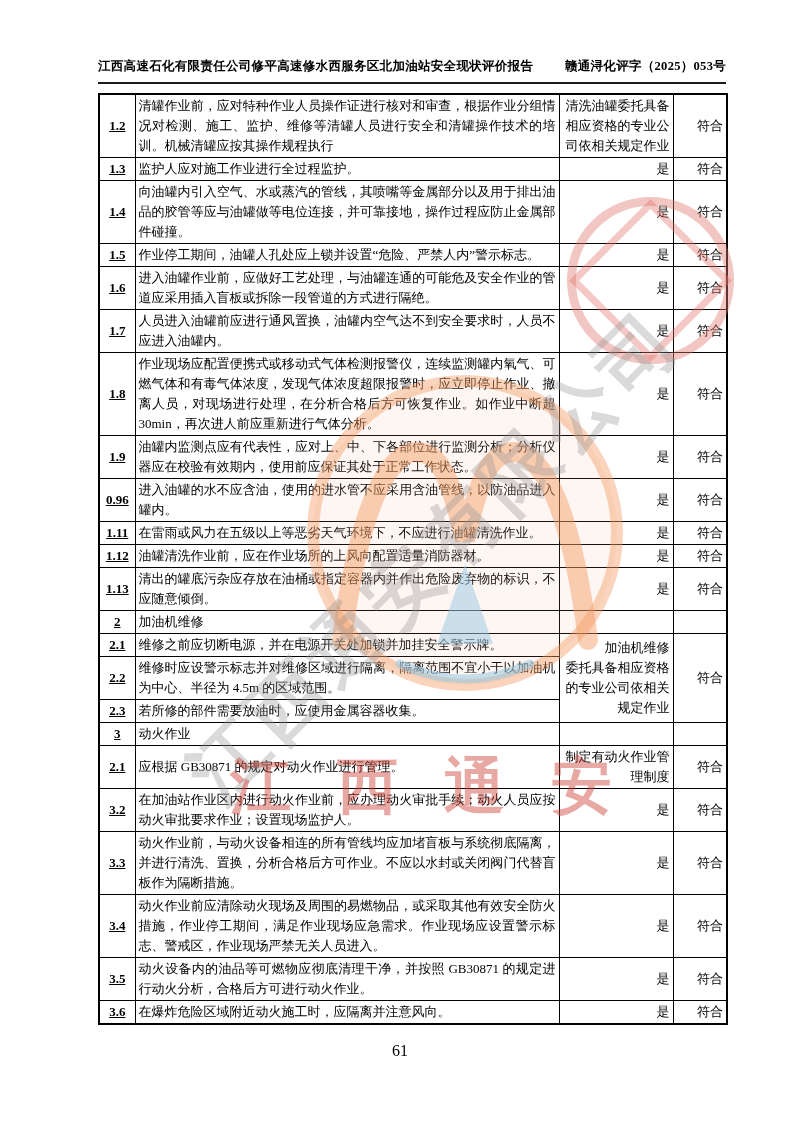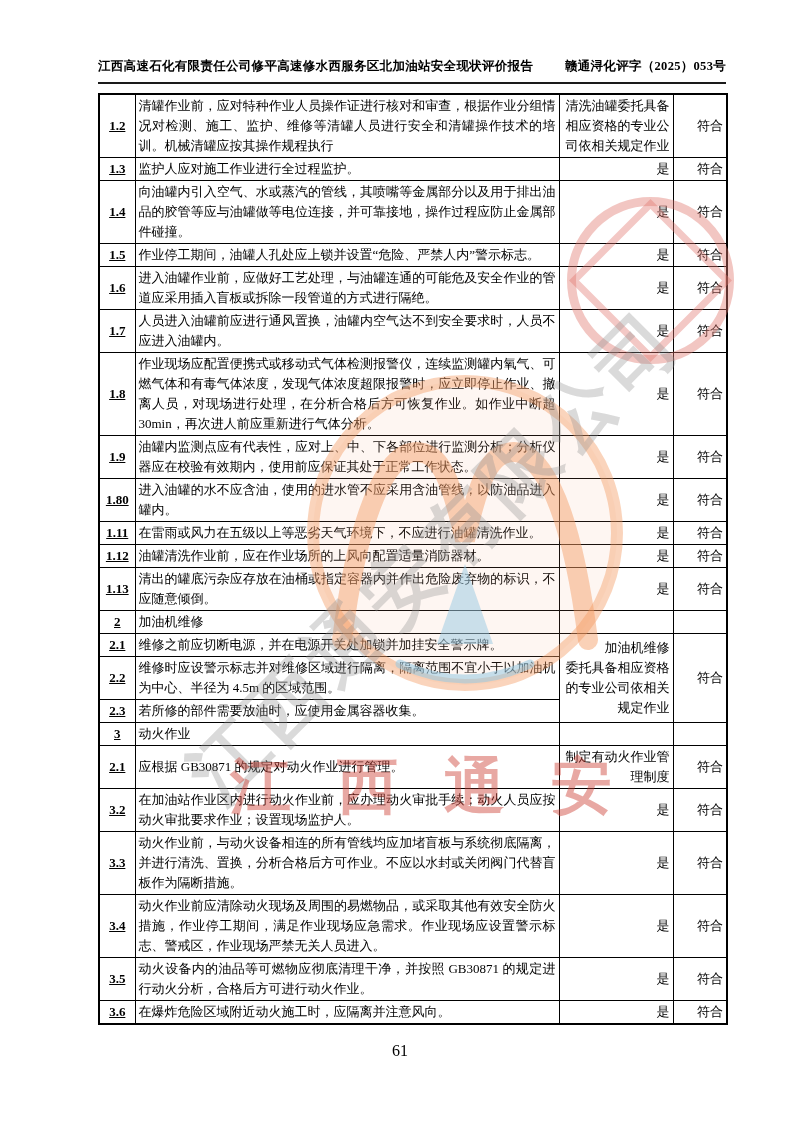--- a/index.html
+++ b/index.html
@@ -111,21 +111,21 @@
           <td class="cell-status">是</td>
           <td class="cell-result">符合</td>
         </tr>
         <tr>
           <td class="cell-num">1.9</td>
           <td class="cell-text">油罐内监测点应有代表性，应对上、中、下各部位进行监测分析；分析仪器应在校验有效期内，使用前应保证其处于正常工作状态。</td>
           <td class="cell-status">是</td>
           <td class="cell-result">符合</td>
         </tr>
         <tr>
-          <td class="cell-num">1.80</td>
+          <td class="cell-num">0.96</td>
           <td class="cell-text">进入油罐的水不应含油，使用的进水管不应采用含油管线，以防油品进入罐内。</td>
           <td class="cell-status">是</td>
           <td class="cell-result">符合</td>
         </tr>
         <tr>
           <td class="cell-num">1.11</td>
           <td class="cell-text">在雷雨或风力在五级以上等恶劣天气环境下，不应进行油罐清洗作业。</td>
           <td class="cell-status">是</td>
           <td class="cell-result">符合</td>
         </tr>

